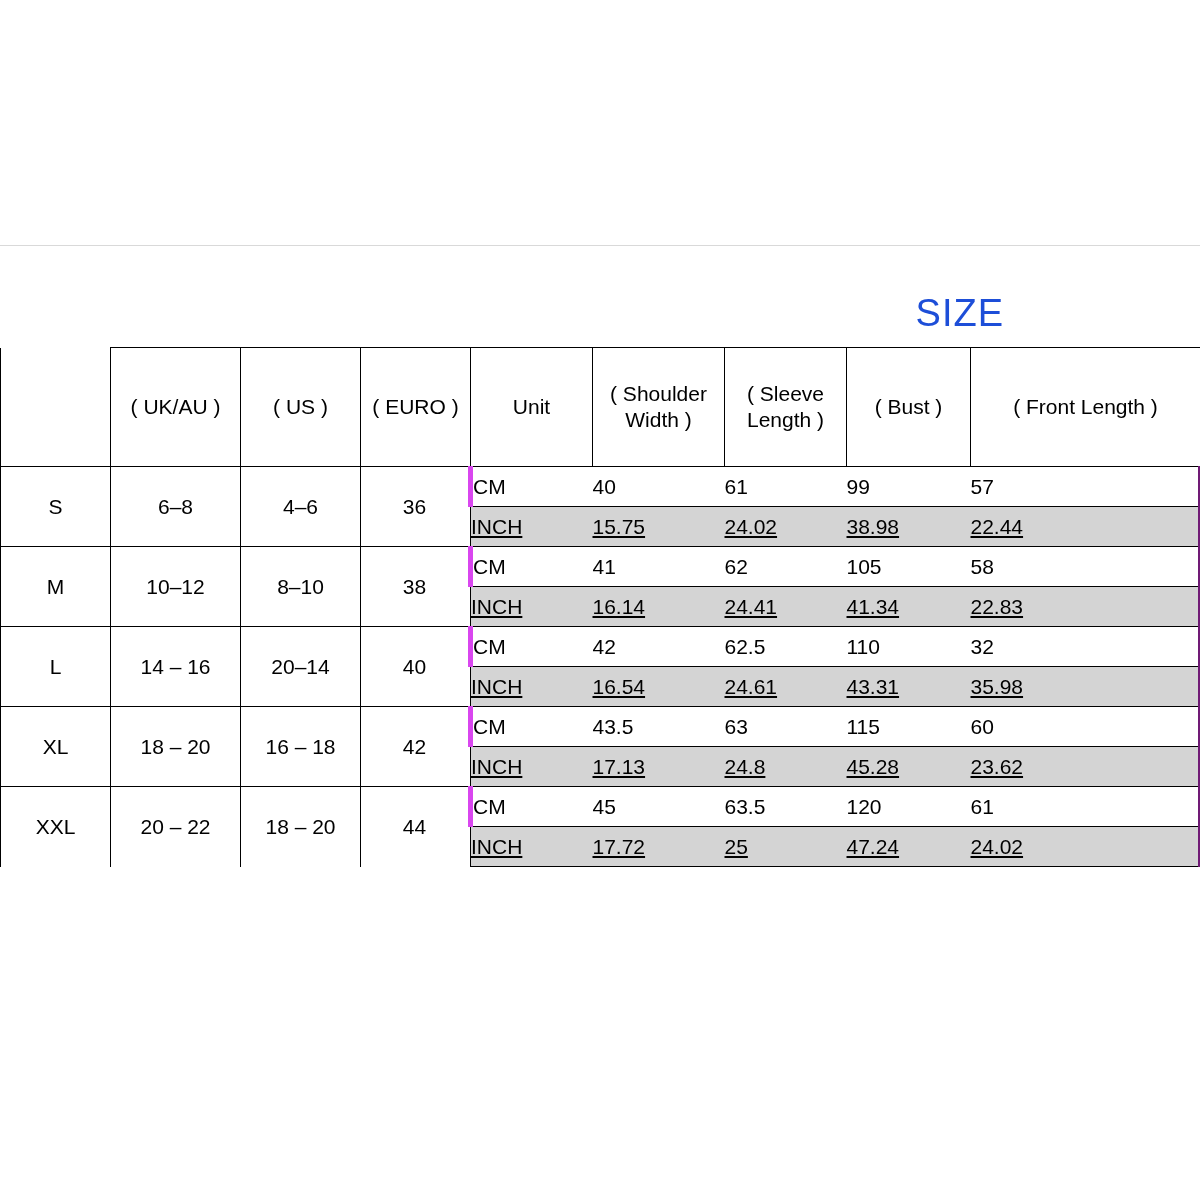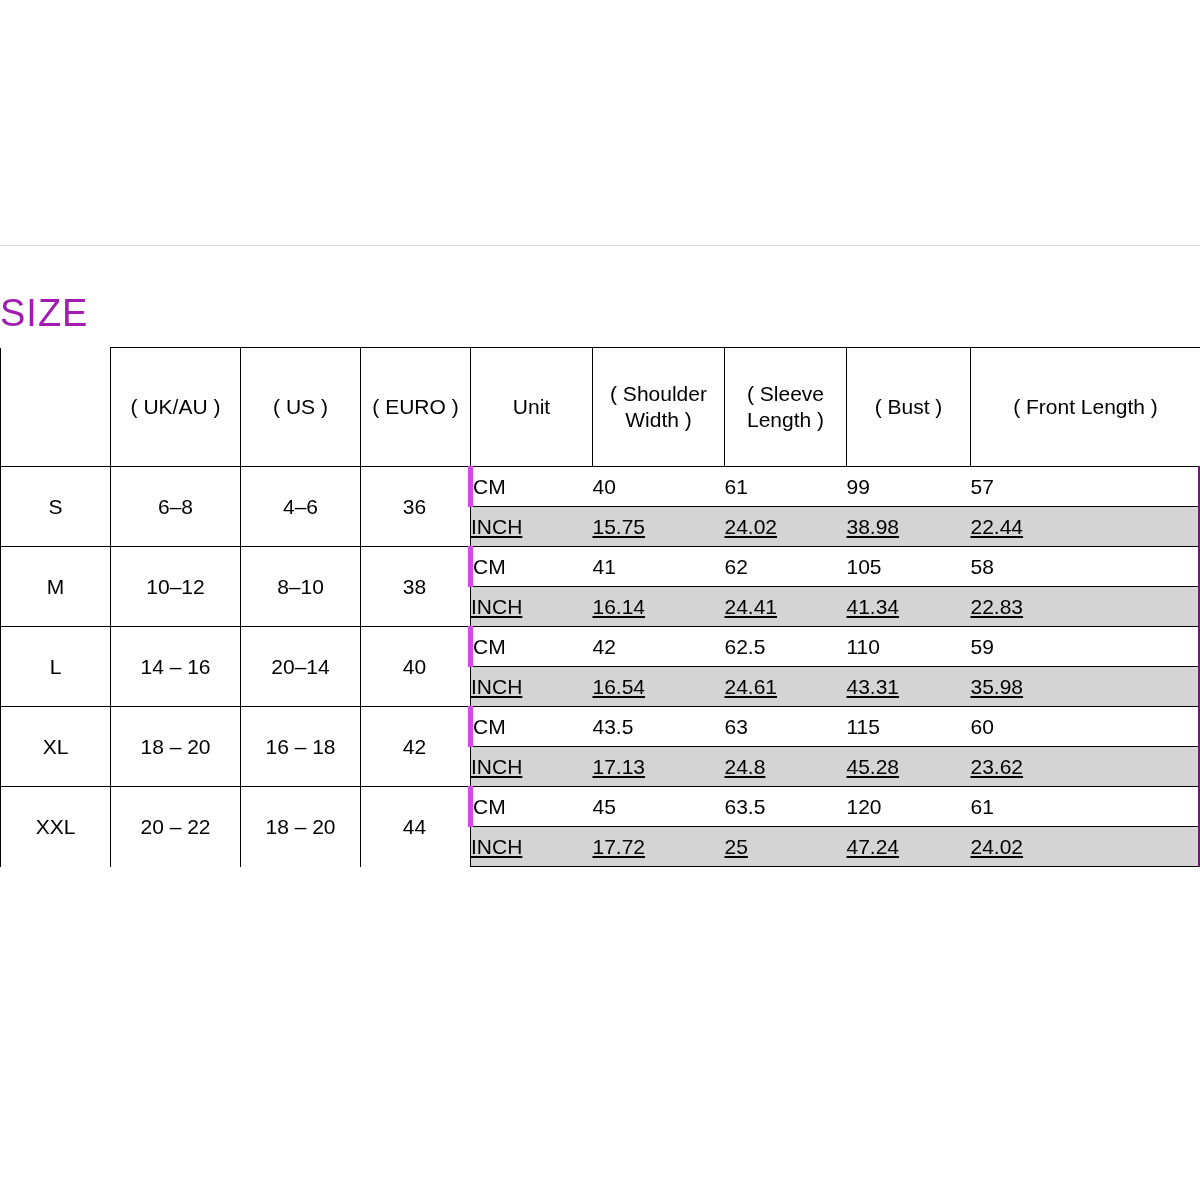--- a/index.html
+++ b/index.html
@@ -32,24 +32,24 @@
     width: 1200px;
     height: 1px;
     background: #d9d9d9;
   }
 
   .title {
     position: absolute;
     left: 0;
     top: 292px;
     width: 1004px;
-    text-align: left;
+    text-align: right;
     font-size: 38px;
     letter-spacing: 1px;
-    color: #a21caf;
+    color: #1d4ed8;
   }
 
   .table-wrap {
     position: absolute;
     left: 0;
     top: 347px;
     width: 1200px;
   }
 
   table.size-table {
@@ -222,21 +222,21 @@
 
         <tr class="cm-row">
           <td class="sz" rowspan="2">L</td>
           <td class="sz" rowspan="2">14 – 16</td>
           <td class="sz" rowspan="2">20–14</td>
           <td class="sz" rowspan="2">40</td>
           <td class="unit-cell">CM</td>
           <td class="val-cell">42</td>
           <td class="val-cell">62.5</td>
           <td class="val-cell">110</td>
-          <td class="val-cell last">59</td>
+          <td class="val-cell last">32</td>
         </tr>
         <tr class="inch-row">
           <td class="unit-cell">INCH</td>
           <td class="val-cell">16.54</td>
           <td class="val-cell">24.61</td>
           <td class="val-cell">43.31</td>
           <td class="val-cell last">35.98</td>
         </tr>
 
         <tr class="cm-row">

